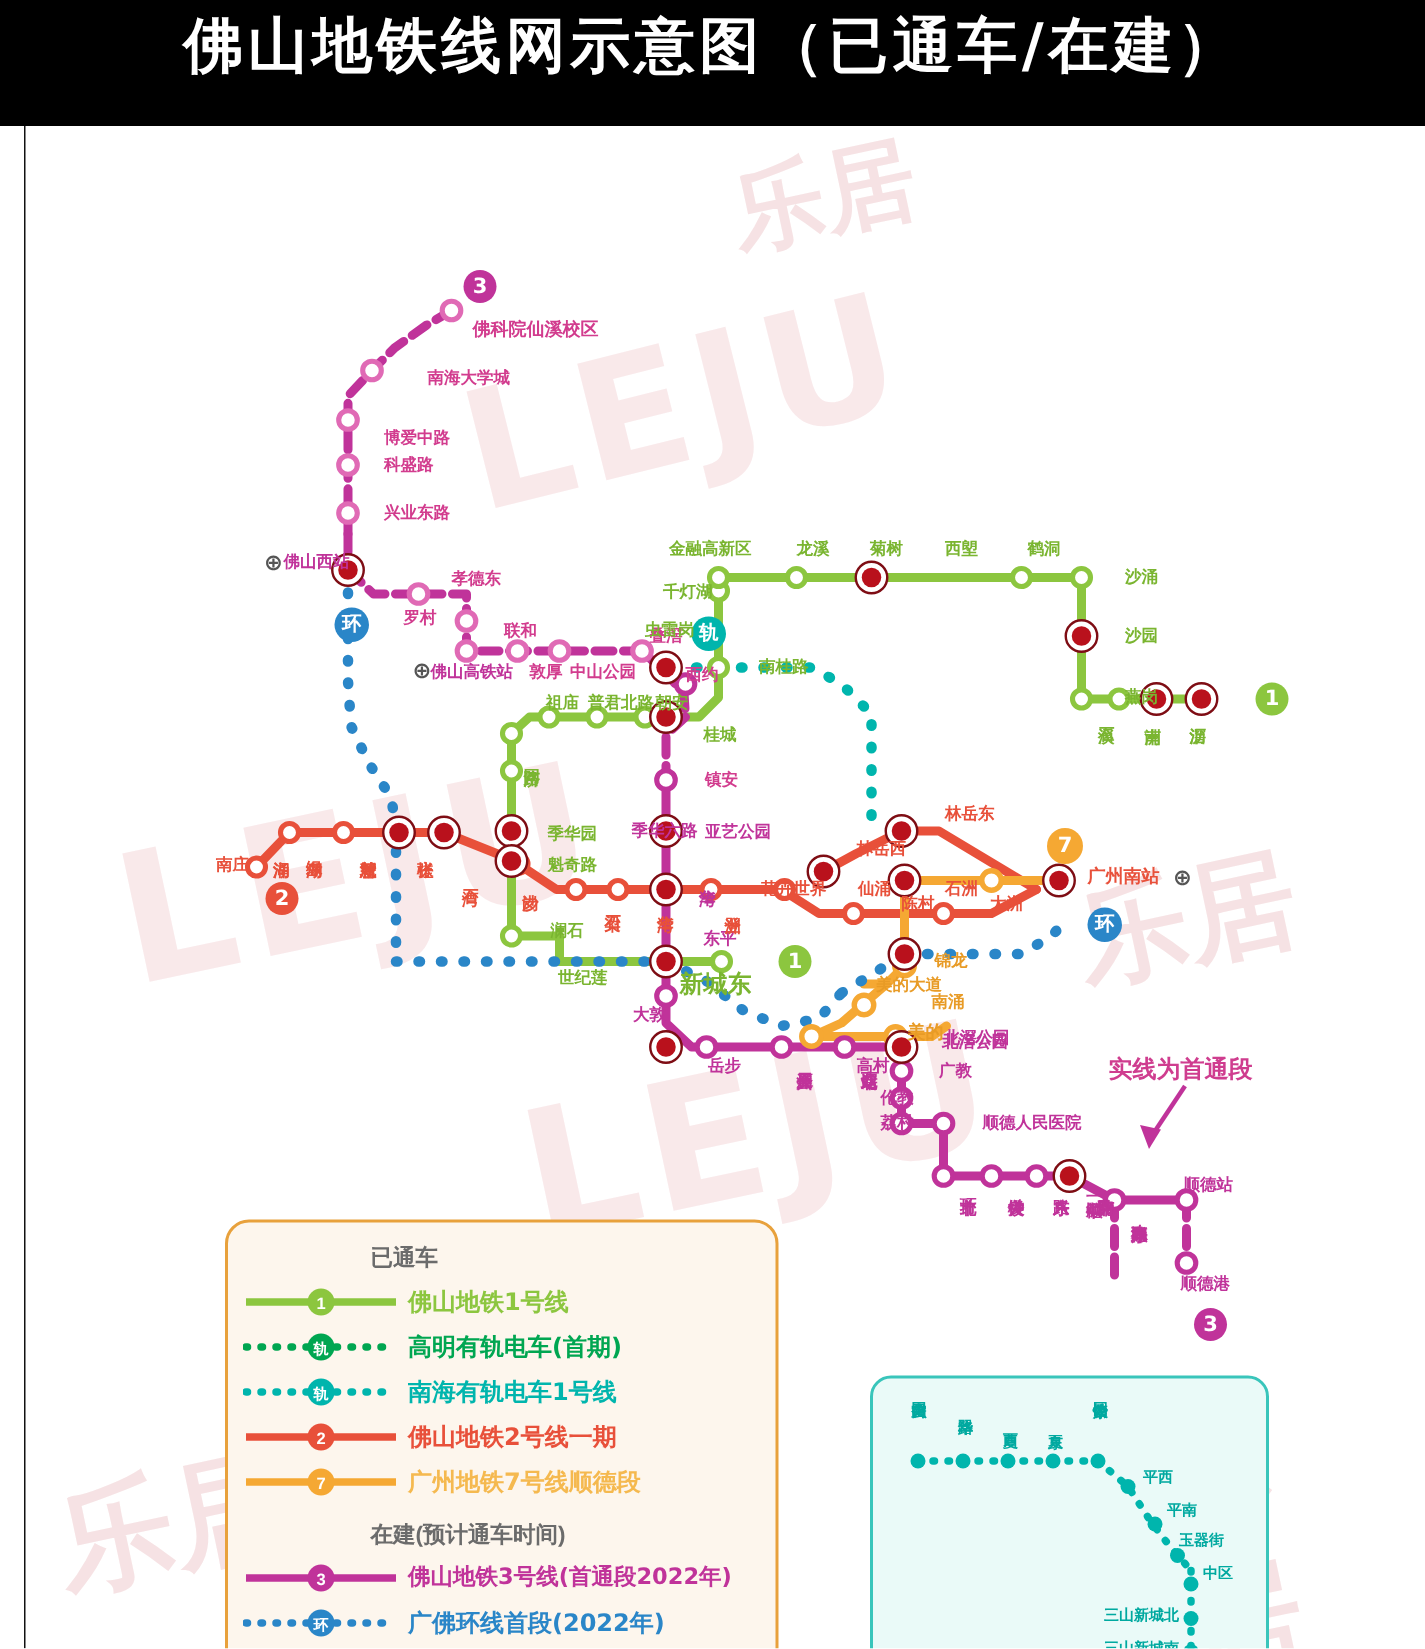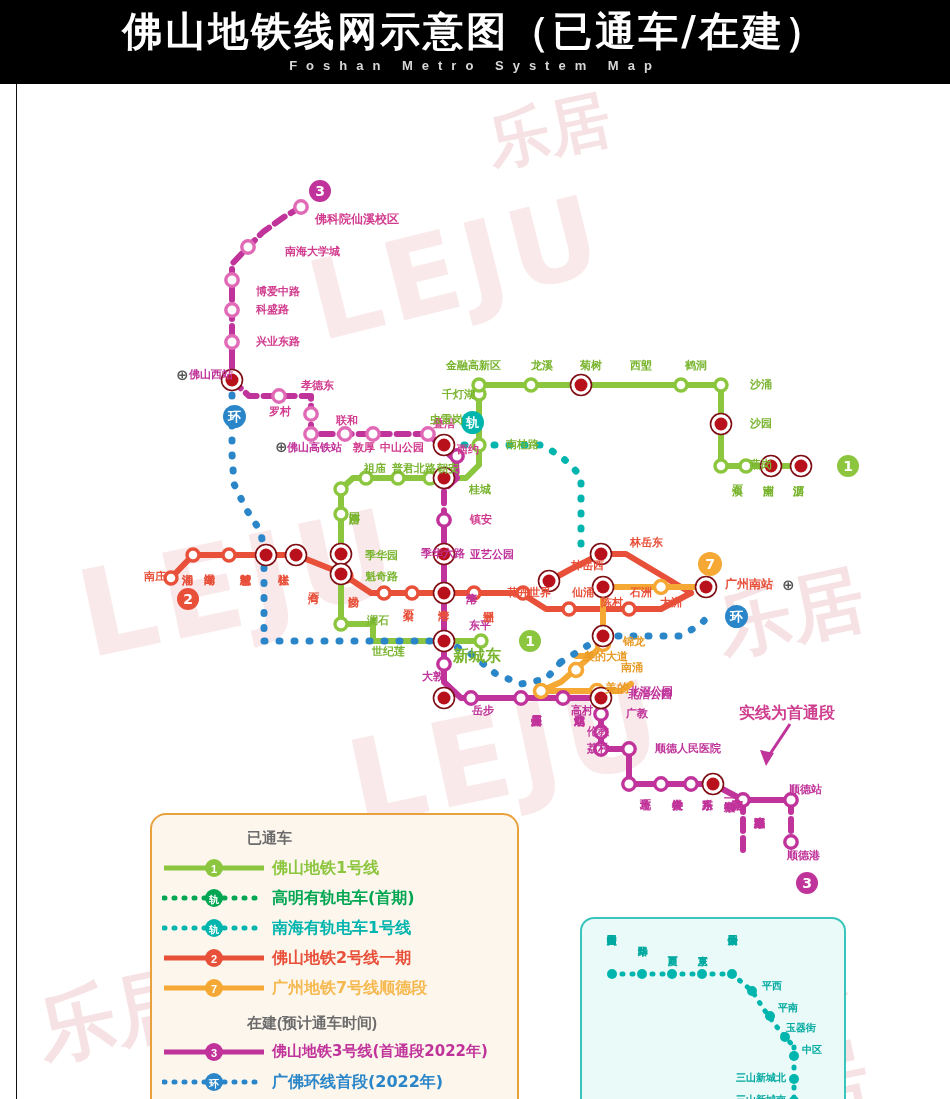--- a/index.html
+++ b/index.html
@@ -48,21 +48,20 @@
   #annot{position:absolute;left:722px;top:619px;color:#cf3d8f;font-size:16px;font-weight:bold;
       white-space:nowrap;font-family:"DejaVu Sans","Liberation Sans",sans-serif;}
 </style>
 </head>
 <body>
 
 <div id="page">
 
   <div id="header">
     <div class="cn">佛山地铁线网示意图（已通车/在建）</div>
-    <div class="en">Foshan Metro System Map</div>
   </div>
 
   <div id="map">
 
     <div class="wm" style="left:470px;top:5px;font-size:62px;transform:rotate(-12deg);">乐居</div>
     <div class="wm" style="left:290px;top:120px;font-size:110px;transform:rotate(-14deg);letter-spacing:6px;color:#f7e2e4;">LEJU</div>
     <div class="wm" style="left:700px;top:480px;font-size:74px;transform:rotate(-12deg);">乐居</div>
     <div class="wm" style="left:60px;top:430px;font-size:120px;transform:rotate(-12deg);letter-spacing:6px;color:#f7e2e4;">LEJU</div>
     <div class="wm" style="left:760px;top:830px;font-size:80px;transform:rotate(-12deg);">乐居</div>
     <div class="wm" style="left:330px;top:600px;font-size:118px;transform:rotate(-12deg);letter-spacing:6px;color:#f7e2e4;">LEJU</div>

